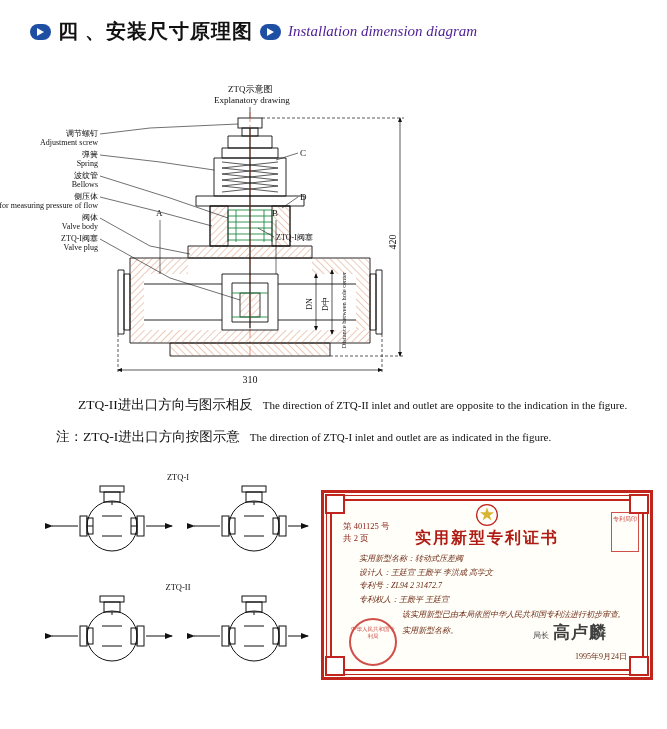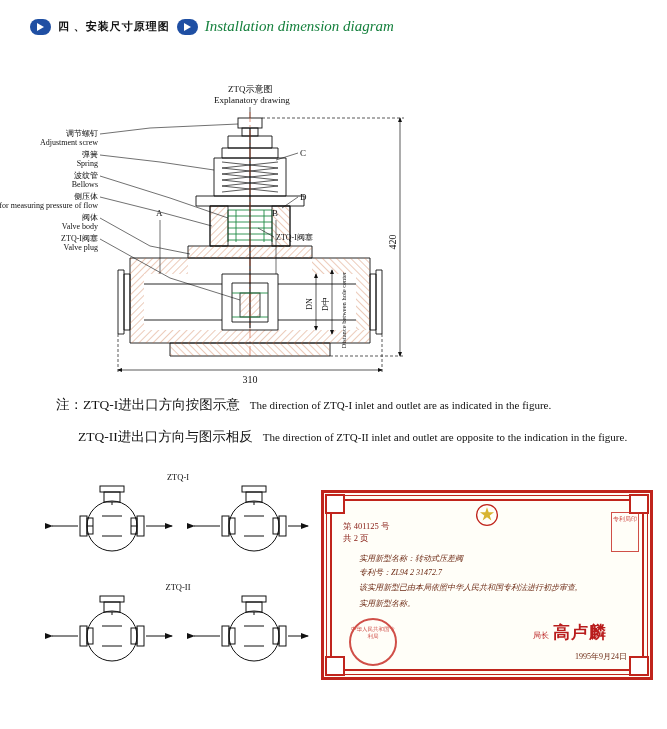--- a/index.html
+++ b/index.html
@@ -39,30 +39,30 @@
     position: absolute;
     left: 7px;
     top: 4px;
     width: 0;
     height: 0;
     border-top: 4px solid transparent;
     border-bottom: 4px solid transparent;
     border-left: 7px solid #ffffff;
   }
   .header-cn {
-    font-size: 11px;
+    font-size: 20px;
     font-weight: bold;
     letter-spacing: 1px;
     color: #111;
     font-family: "Liberation Serif", serif;
   }
   .header-en {
     font-size: 15px;
     font-style: italic;
-    color: #15803d;
+    color: #4c1d95;
     font-family: "Liberation Serif", serif;
   }
 
   
   .drawing {
     position: absolute;
     left: 0;
     top: 78px;
     width: 629px;
     height: 310px;
@@ -183,20 +183,21 @@
     color: #6d2a14;
     font-family: "Liberation Serif", serif;
     font-style: italic;
   }
   .cert-body .ln { white-space: nowrap; }
   .cert-para {
     margin-top: 3px;
     font-size: 8px;
     line-height: 1.6;
     color: #6d2a14;
+    margin-left: 43px;
   }
   .cert-seal-round {
     position: absolute;
     left: 28px;
     bottom: 14px;
     width: 44px;
     height: 44px;
     border-radius: 50%;
     border: 2px solid #c8312a;
     color: #c8312a;
@@ -222,21 +223,21 @@
     line-height: 1.3;
     padding-top: 3px;
     box-sizing: border-box;
     opacity: .85;
   }
   .cert-sign {
     position: absolute;
     right: 46px;
     bottom: 36px;
     text-align: center;
-    color: #b91c1c;
+    color: #404040;
   }
   .cert-sign .role {
     font-size: 8px;
     font-family: "Liberation Serif", serif;
   }
   .cert-sign .name {
     font-size: 17px;
     font-family: "Liberation Serif", serif;
     font-weight: bold;
     letter-spacing: 1px;
@@ -409,27 +410,27 @@
   <g stroke="#111" stroke-width="0.7">
     <line x1="118" y1="292" x2="382" y2="292" marker-start="url(#arrT)" marker-end="url(#arrH)"></line>
     <line x1="118" y1="256" x2="118" y2="296" stroke-dasharray="3 2"></line>
     <line x1="382" y1="256" x2="382" y2="296" stroke-dasharray="3 2"></line>
   </g>
   <text x="250" y="305" font-family="Liberation Serif, serif" font-size="10" fill="#111" text-anchor="middle">310</text>
 </svg>
 </div>
 
 <div class="notes">
+  <div class="note-row note-indent">
+    <span class="note-cn">ZTQ-II进出口方向与图示相反</span>
+    <span class="note-en">The direction of ZTQ-II inlet and outlet are opposite to the indication in the figure.</span>
+  </div>
   <div class="note-row">
     <span class="note-cn">注：ZTQ-I进出口方向按图示意</span>
     <span class="note-en">The direction of ZTQ-I inlet and outlet are as indicated in the figure.</span>
-  </div>
-  <div class="note-row note-indent">
-    <span class="note-cn">ZTQ-II进出口方向与图示相反</span>
-    <span class="note-en">The direction of ZTQ-II inlet and outlet are opposite to the indication in the figure.</span>
   </div>
 </div>
 
 <div class="bottom">
 
   <div class="flow-diagrams">
     <svg width="272" height="220" viewBox="0 0 272 220" xmlns="http://www.w3.org/2000/svg">
       <defs>
         <marker id="fa" markerWidth="8" markerHeight="8" refX="7" refY="3" orient="auto">
           <path d="M0,0 L8,3 L0,6 z" fill="#111"></path>
@@ -513,24 +514,27 @@
     <svg class="cert-emblem" viewBox="0 0 40 40">
       <circle cx="20" cy="20" r="16" fill="none" stroke="#c0241c" stroke-width="2"></circle>
       <path d="M20 8 l2.6 7.8 h8.2 l-6.6 4.8 2.5 7.8 -6.7-4.8 -6.7 4.8 2.5-7.8 -6.6-4.8 h8.2 z" fill="#d8b431"></path>
     </svg>
 
     <div class="cert-no">
       <div>第 401125 号</div>
       <div>共 2 页</div>
     </div>
 
+    <div class="cert-title">实用新型专利证书</div>
 
     <div class="cert-body">
       <div class="ln">实用新型名称：转动式压差阀</div>
+      <div class="ln">设计人：王廷宣  王殿平  李洪成  高学文</div>
       <div class="ln">专利号：ZL94 2 31472.7</div>
+      <div class="ln">专利权人：王殿平  王廷宣</div>
       <div class="cert-para">该实用新型已由本局依照中华人民共和国专利法进行初步审查,</div>
       <div class="cert-para">实用新型名称。</div>
     </div>
 
     <div class="cert-seal-round">
       <span>中华人民共和国专利局</span>
     </div>
     <div class="cert-seal-sq">专利局印</div>
 
     <div class="cert-sign">

